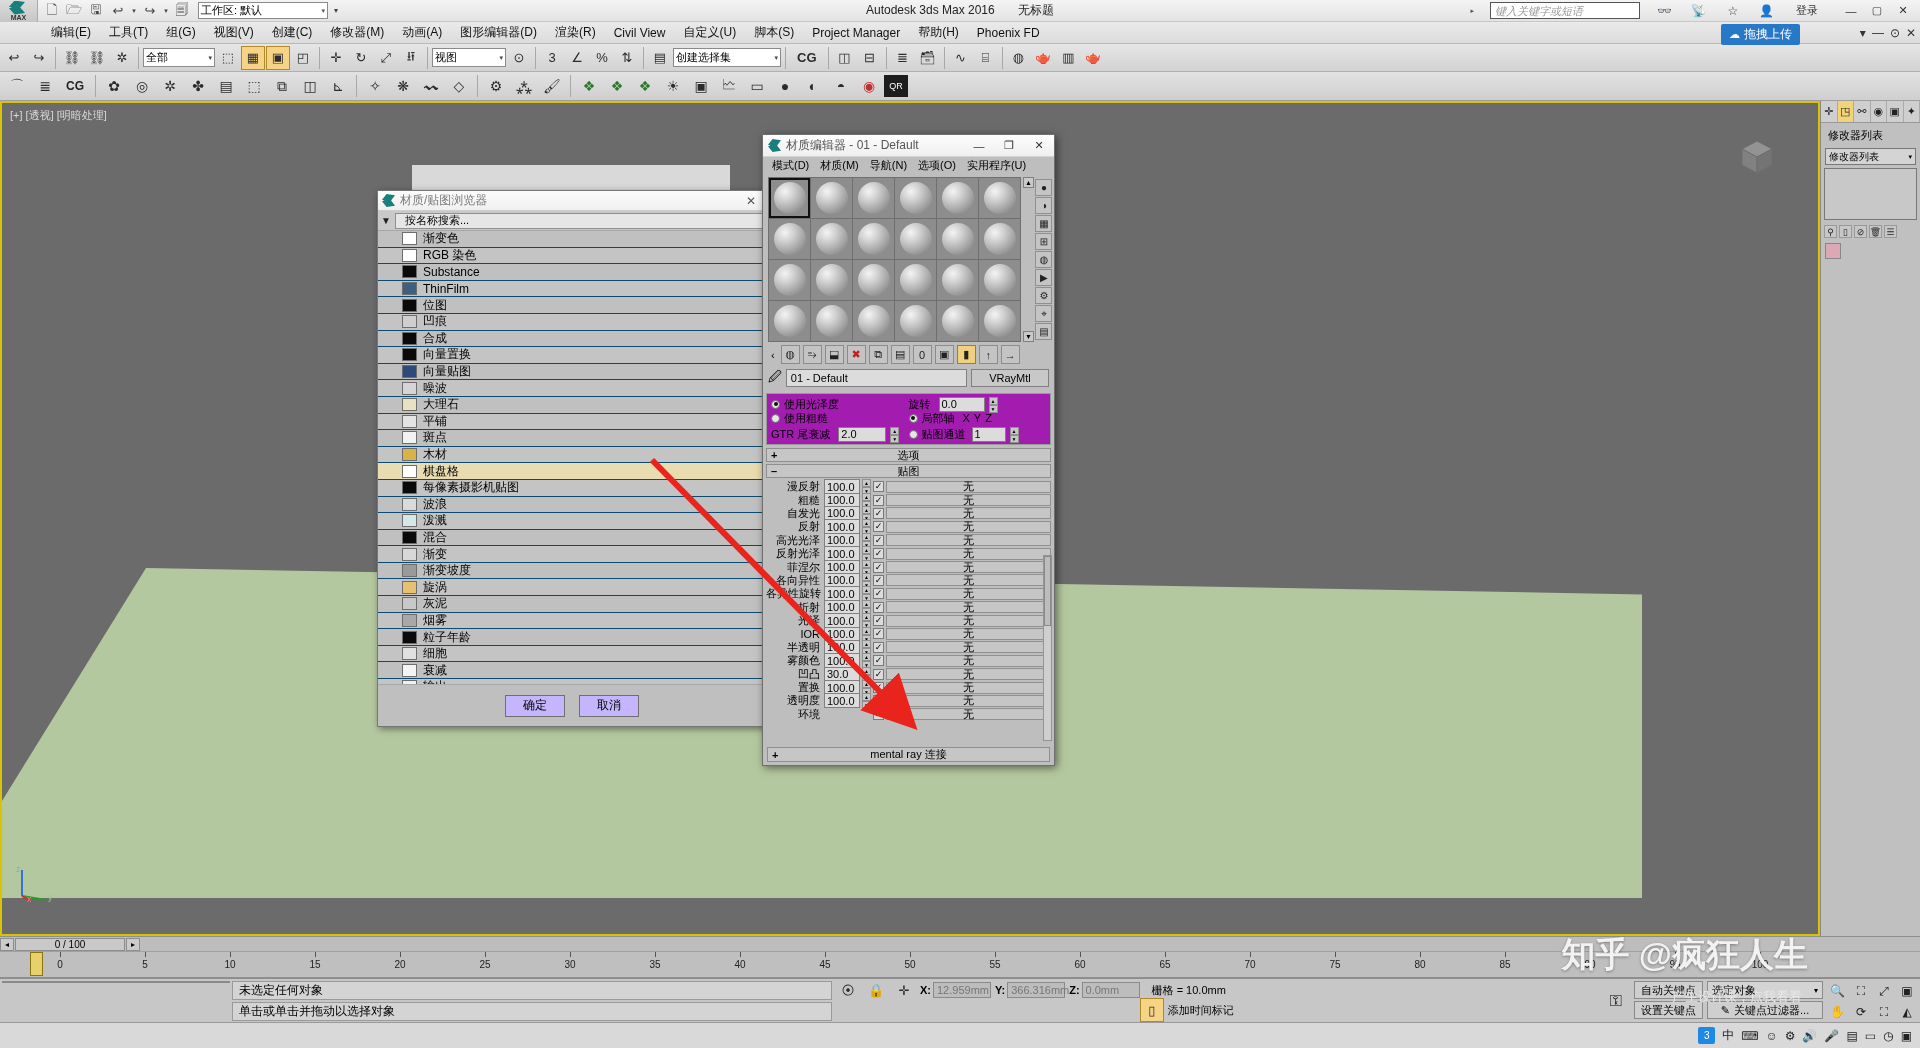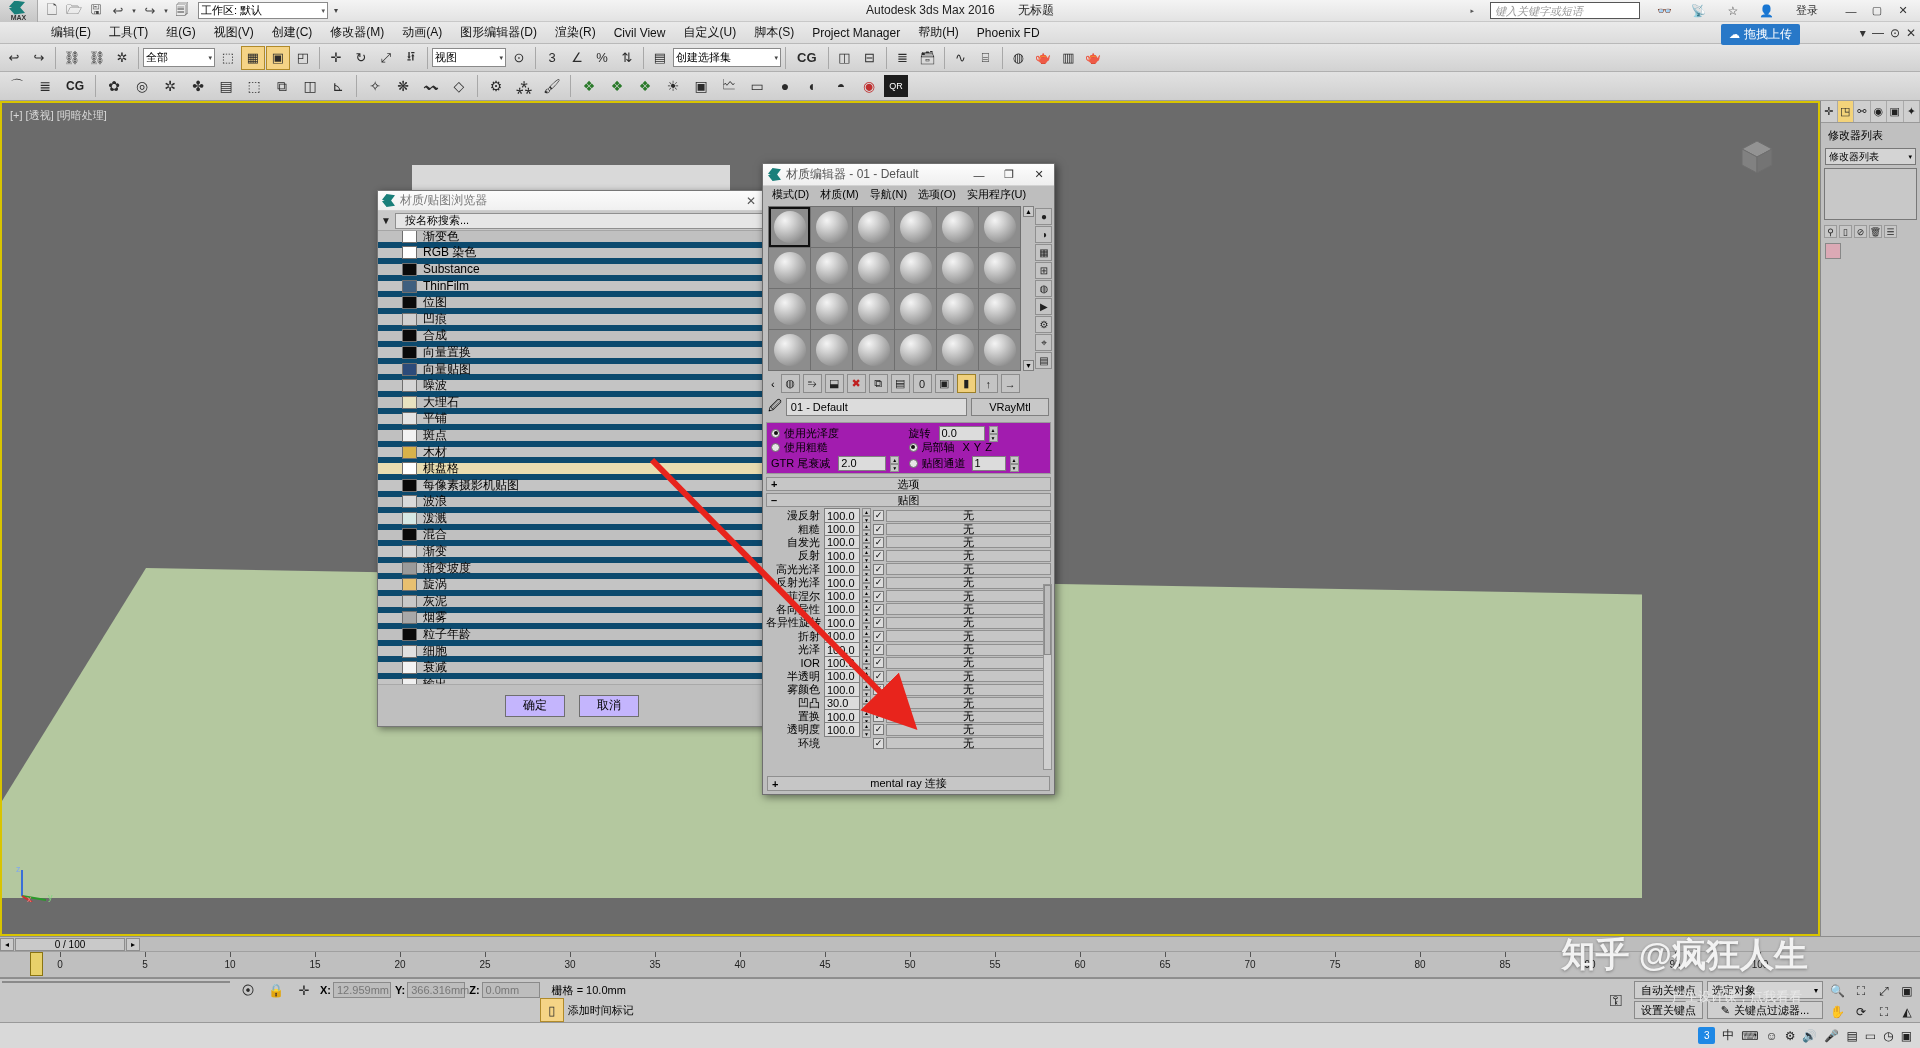--- a/index.html
+++ b/index.html
@@ -156,31 +156,31 @@
     clip-path:polygon(35% 0,100% 10%,70% 50%,100% 90%,35% 100%,0 55%,20% 50%,0 45%);}
   .br-title .t{ font-size:12px; color:#7a7a7a;}
   .br-title .x{ margin-left:auto; font-size:12px; color:#555; width:22px; text-align:center;}
   .br-search{ height:20px; background:#c9c9c9; display:flex; align-items:center; gap:4px;
      padding:0 3px; border-bottom:1px solid #a5a5a5;}
   .br-search .tri{ font-size:10px; color:#222;}
   .br-search input{ flex:1; height:16px; border:1px solid #8f8f8f; background:#e6e6e6;
      font-size:11px; padding:0 9px; font-family:"Liberation Sans",sans-serif;}
   .br-list{ flex:1; background:#c0c0c0; overflow:hidden; position:relative;}
   .br-row{ height:16.6px; display:flex; align-items:center; gap:6px; padding-left:24px;
-     border-bottom:6px solid #0c4a6e; font-size:12px;}
+     border-bottom:1px solid #0c4a6e; font-size:12px;}
   .br-row:nth-child(even){ background:#c4c4c4;}
   .br-row.sel{ background:#e8dcb0;}
   .swatch{ width:15px;height:13px; border:1px solid #6e6e6e; flex:0 0 auto;}
   .br-foot{ height:42px; background:#bfbfbf; display:flex; align-items:center;
      justify-content:center; gap:14px; border-top:1px solid #a9a9a9;}
   .br-btn{ width:60px;height:22px; background:#c4b5fd; border:1px solid #6f6f6f;
      font-size:12px; display:flex;align-items:center;justify-content:center;}
 
   
-  .medit{ position:absolute; left:762px; top:163px; width:293px; height:632px;
+  .medit{ position:absolute; left:762px; top:134px; width:293px; height:632px;
     background:#bebebe; border:1px solid #6f6f6f; box-shadow:2px 2px 8px rgba(0,0,0,.5);
     display:flex; flex-direction:column;}
   .me-title{ height:22px; background:linear-gradient(#fdfdfd,#efefef); display:flex; align-items:center;
     gap:5px; padding-left:5px; border-bottom:1px solid #d3d3d3;}
   .me-title .ic{ width:13px;height:13px;background:#1a7f7a;
     clip-path:polygon(35% 0,100% 10%,70% 50%,100% 90%,35% 100%,0 55%,20% 50%,0 45%);}
   .me-title .t{ font-size:12px; color:#555;}
   .me-ctl{ margin-left:auto; display:flex;}
   .me-ctl div{ width:30px;height:21px;display:flex;align-items:center;justify-content:center;
      font-size:11px;color:#333;}
@@ -532,20 +532,24 @@
           <div class="tk" style="left: 1760px;">100</div>
         </div>
     </div>
   </div>
 
   <div class="statusbar">
     <div class="sb-left">
       <div class="sb-pink"></div>
       <div class="sb-mx">MAXScript 迷</div>
     </div>
+    <div class="sb-msgs">
+      <div class="sb-msg">未选定任何对象</div>
+      <div class="sb-msg">单击或单击并拖动以选择对象</div>
+    </div>
     <div class="sb-coords">
       <div class="coordrow">
         <div class="tb">⦿</div>
         <div class="tb">🔒</div>
         <div class="tb">✛</div>
         <div class="coordfield">
           <span class="lab">X:</span>
           <span class="val">12.959mm</span>
         </div>
         <div class="coordfield">

